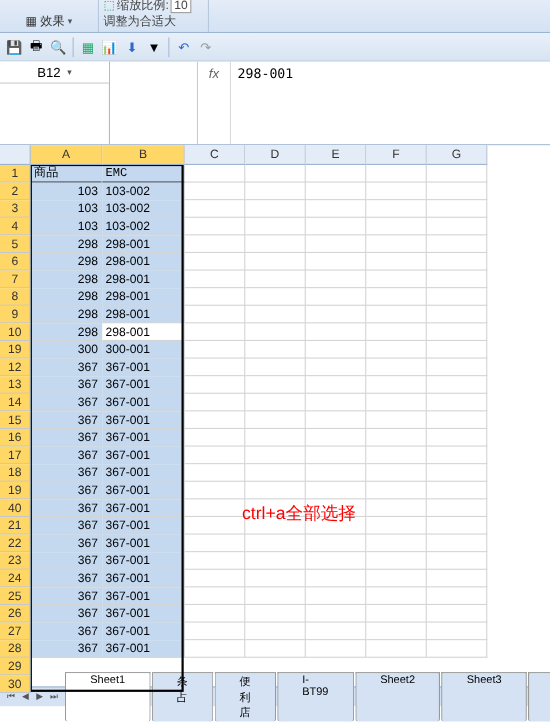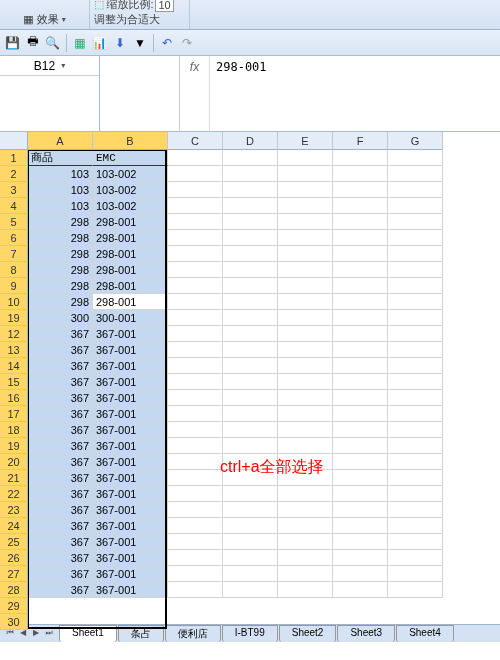--- a/index.html
+++ b/index.html
@@ -40,21 +40,21 @@
   .grid-left { width: 28px; }
   .grid-right { flex: 1; overflow: hidden; }
   .grid-top { display: flex; }
   .grid-body { display: flex; }
   
   .annotation { position: absolute; color: #ff0000; font-size: 16px; font-weight: normal; }
   
   .sheet-tabs { height: 18px; background: #d4e2f4; border-top: 1px solid #9db4d1; display: flex; align-items: center; font-size: 10px; }
   .tab-nav { display: flex; gap: 1px; padding: 0 4px; }
   .tab-nav-btn { width: 12px; height: 12px; font-size: 8px; color: #555; text-align: center; }
-  .sheet-tab { padding: 1px 12px; background: #fff; border: 1px solid #999; border-bottom: none; border-radius: 0 0 3px 3px; margin-right: 1px; font-size: 10px; }
+  .sheet-tab { padding: 1px 22px; background: #fff; border: 1px solid #999; border-bottom: none; border-radius: 0 0 3px 3px; margin-right: 1px; font-size: 10px; }
   .sheet-tab.inactive { background: #d4e2f4; }
 </style>
 </head>
 <body>
 
 <div class="ribbon">
   <div class="ribbon-group" style="flex:0 0 90px">
     <div style="display:flex;align-items:center;justify-content:center;gap:3px;">
       <span class="ribbon-btn">
         <span>▦</span>
@@ -129,21 +129,21 @@
         <div class="row-h sel">10</div>
         <div class="row-h sel">19</div>
         <div class="row-h sel">12</div>
         <div class="row-h sel">13</div>
         <div class="row-h sel">14</div>
         <div class="row-h sel">15</div>
         <div class="row-h sel">16</div>
         <div class="row-h sel">17</div>
         <div class="row-h sel">18</div>
         <div class="row-h sel">19</div>
-        <div class="row-h sel">20</div>
+        <div class="row-h sel">40</div>
         <div class="row-h sel">21</div>
         <div class="row-h sel">22</div>
         <div class="row-h sel">23</div>
         <div class="row-h sel">24</div>
         <div class="row-h sel">25</div>
         <div class="row-h sel">26</div>
         <div class="row-h sel">27</div>
         <div class="row-h sel">28</div>
         <div class="row-h sel">29</div>
         <div class="row-h sel">30</div>

